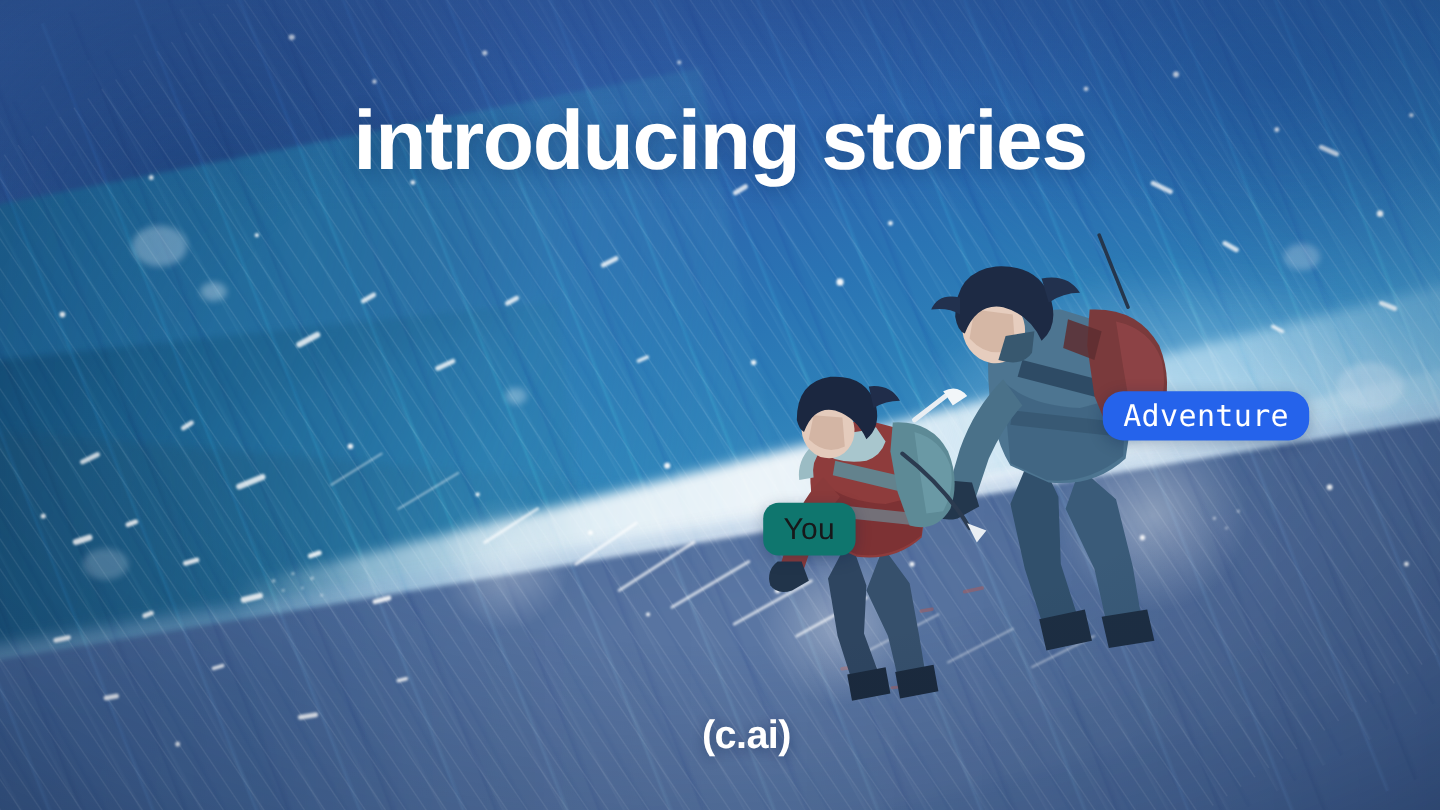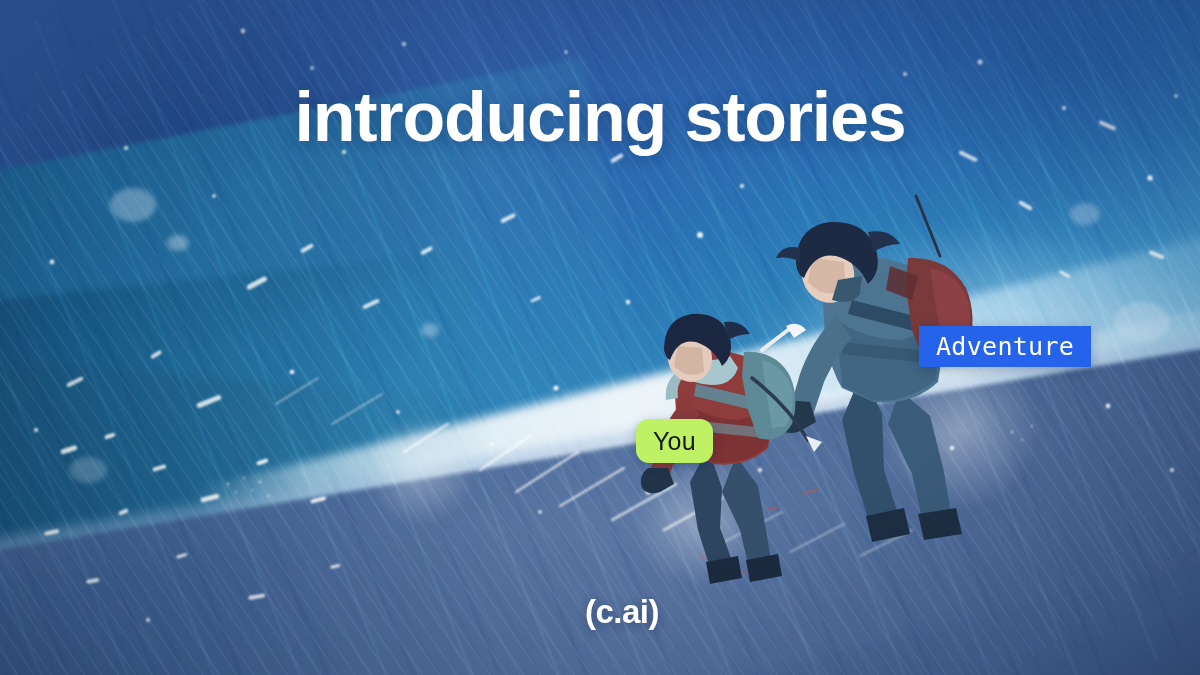--- a/index.html
+++ b/index.html
@@ -269,35 +269,35 @@
     white-space:nowrap;
     font-family:"DejaVu Sans Mono","Liberation Mono",monospace;
   }
 
   .pill-you{
     left:636px;
     top:419px;
     height:44px;
     padding:0 17px;
     border-radius:13px;
-    background:#bef264;
+    background:#0f766e;
     color:#17181a;
     font-family:"Liberation Sans", sans-serif;
     font-size:25px;
     font-weight:400;
     letter-spacing:.2px;
     box-shadow:0 3px 12px rgba(10,30,70,.28);
   }
 
   .pill-adventure{
     left:919px;
     top:326px;
     height:41px;
     padding:0 17px;
-    border-radius:0;
+    border-radius:17px;
     background:#2563eb;
     color:#ffffff;
     font-size:25px;
     font-weight:400;
     letter-spacing:.3px;
     box-shadow:0 3px 12px rgba(10,30,70,.30);
   }
 </style>
 </head>
 <body>

